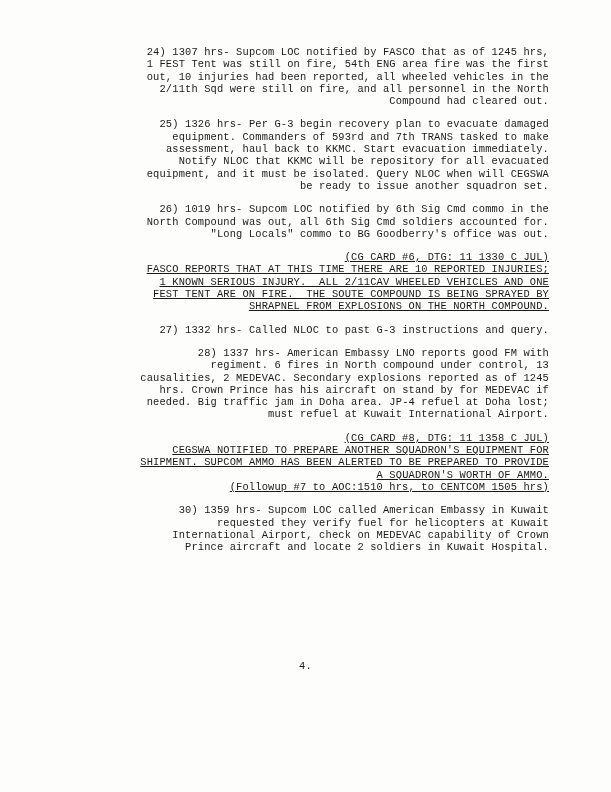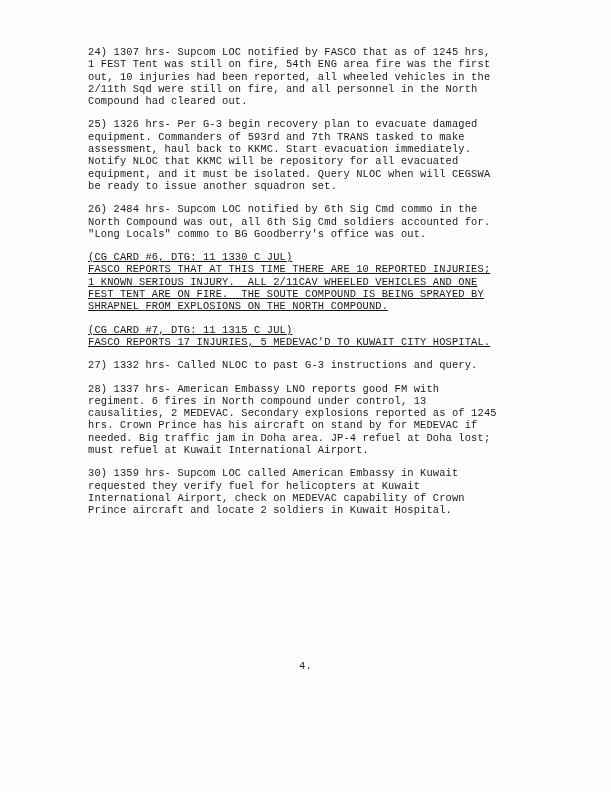--- a/index.html
+++ b/index.html
@@ -19,20 +19,21 @@
     height: 792px;
     background: #fdfdfb;
     box-sizing: border-box;
     padding: 46px 62px 40px 88px;
     overflow: hidden;
   }
   .doc-body {
     font-size: 10.4px;
     line-height: 12.3px;
     letter-spacing: 0.15px;
+    text-align: right;
   }
   .para {
     margin: 0 0 11px 0;
     white-space: pre-wrap;
     word-wrap: break-word;
   }
   .cgcard {
     margin: 0 0 11px 0;
     white-space: pre-wrap;
     text-decoration: underline;
@@ -56,36 +57,39 @@
 1 FEST Tent was still on fire, 54th ENG area fire was the first
 out, 10 injuries had been reported, all wheeled vehicles in the
 2/11th Sqd were still on fire, and all personnel in the North
 Compound had cleared out.</p>
     <p class="para">25) 1326 hrs- Per G-3 begin recovery plan to evacuate damaged
 equipment. Commanders of 593rd and 7th TRANS tasked to make
 assessment, haul back to KKMC. Start evacuation immediately.
 Notify NLOC that KKMC will be repository for all evacuated
 equipment, and it must be isolated. Query NLOC when will CEGSWA
 be ready to issue another squadron set.</p>
-    <p class="para">26) 2484 hrs- Supcom LOC notified by 6th Sig Cmd commo in the
+    <p class="para">26) 1019 hrs- Supcom LOC notified by 6th Sig Cmd commo in the
 North Compound was out, all 6th Sig Cmd soldiers accounted for.
 "Long Locals" commo to BG Goodberry's office was out.</p>
     <p class="cgcard">(CG CARD #6, DTG: 11 1330 C JUL)
 FASCO REPORTS THAT AT THIS TIME THERE ARE 10 REPORTED INJURIES;
 1 KNOWN SERIOUS INJURY.  ALL 2/11CAV WHEELED VEHICLES AND ONE
 FEST TENT ARE ON FIRE.  THE SOUTE COMPOUND IS BEING SPRAYED BY
 SHRAPNEL FROM EXPLOSIONS ON THE NORTH COMPOUND.</p>
-    <p class="cgcard">(CG CARD #7, DTG: 11 1315 C JUL)
-FASCO REPORTS 17 INJURIES, 5 MEDEVAC'D TO KUWAIT CITY HOSPITAL.</p>
     <p class="para">27) 1332 hrs- Called NLOC to past G-3 instructions and query.</p>
     <p class="para">28) 1337 hrs- American Embassy LNO reports good FM with
 regiment. 6 fires in North compound under control, 13
 causalities, 2 MEDEVAC. Secondary explosions reported as of 1245
 hrs. Crown Prince has his aircraft on stand by for MEDEVAC if
 needed. Big traffic jam in Doha area. JP-4 refuel at Doha lost;
 must refuel at Kuwait International Airport.</p>
+    <p class="cgcard">(CG CARD #8, DTG: 11 1358 C JUL)
+CEGSWA NOTIFIED TO PREPARE ANOTHER SQUADRON'S EQUIPMENT FOR
+SHIPMENT. SUPCOM AMMO HAS BEEN ALERTED TO BE PREPARED TO PROVIDE
+A SQUADRON'S WORTH OF AMMO.
+(Followup #7 to AOC:1510 hrs, to CENTCOM 1505 hrs)</p>
     <p class="para">30) 1359 hrs- Supcom LOC called American Embassy in Kuwait
 requested they verify fuel for helicopters at Kuwait
 International Airport, check on MEDEVAC capability of Crown
 Prince aircraft and locate 2 soldiers in Kuwait Hospital.</p>
   </div>
   <div class="page-number">4.</div>
 </div>
 
 </body></html>

